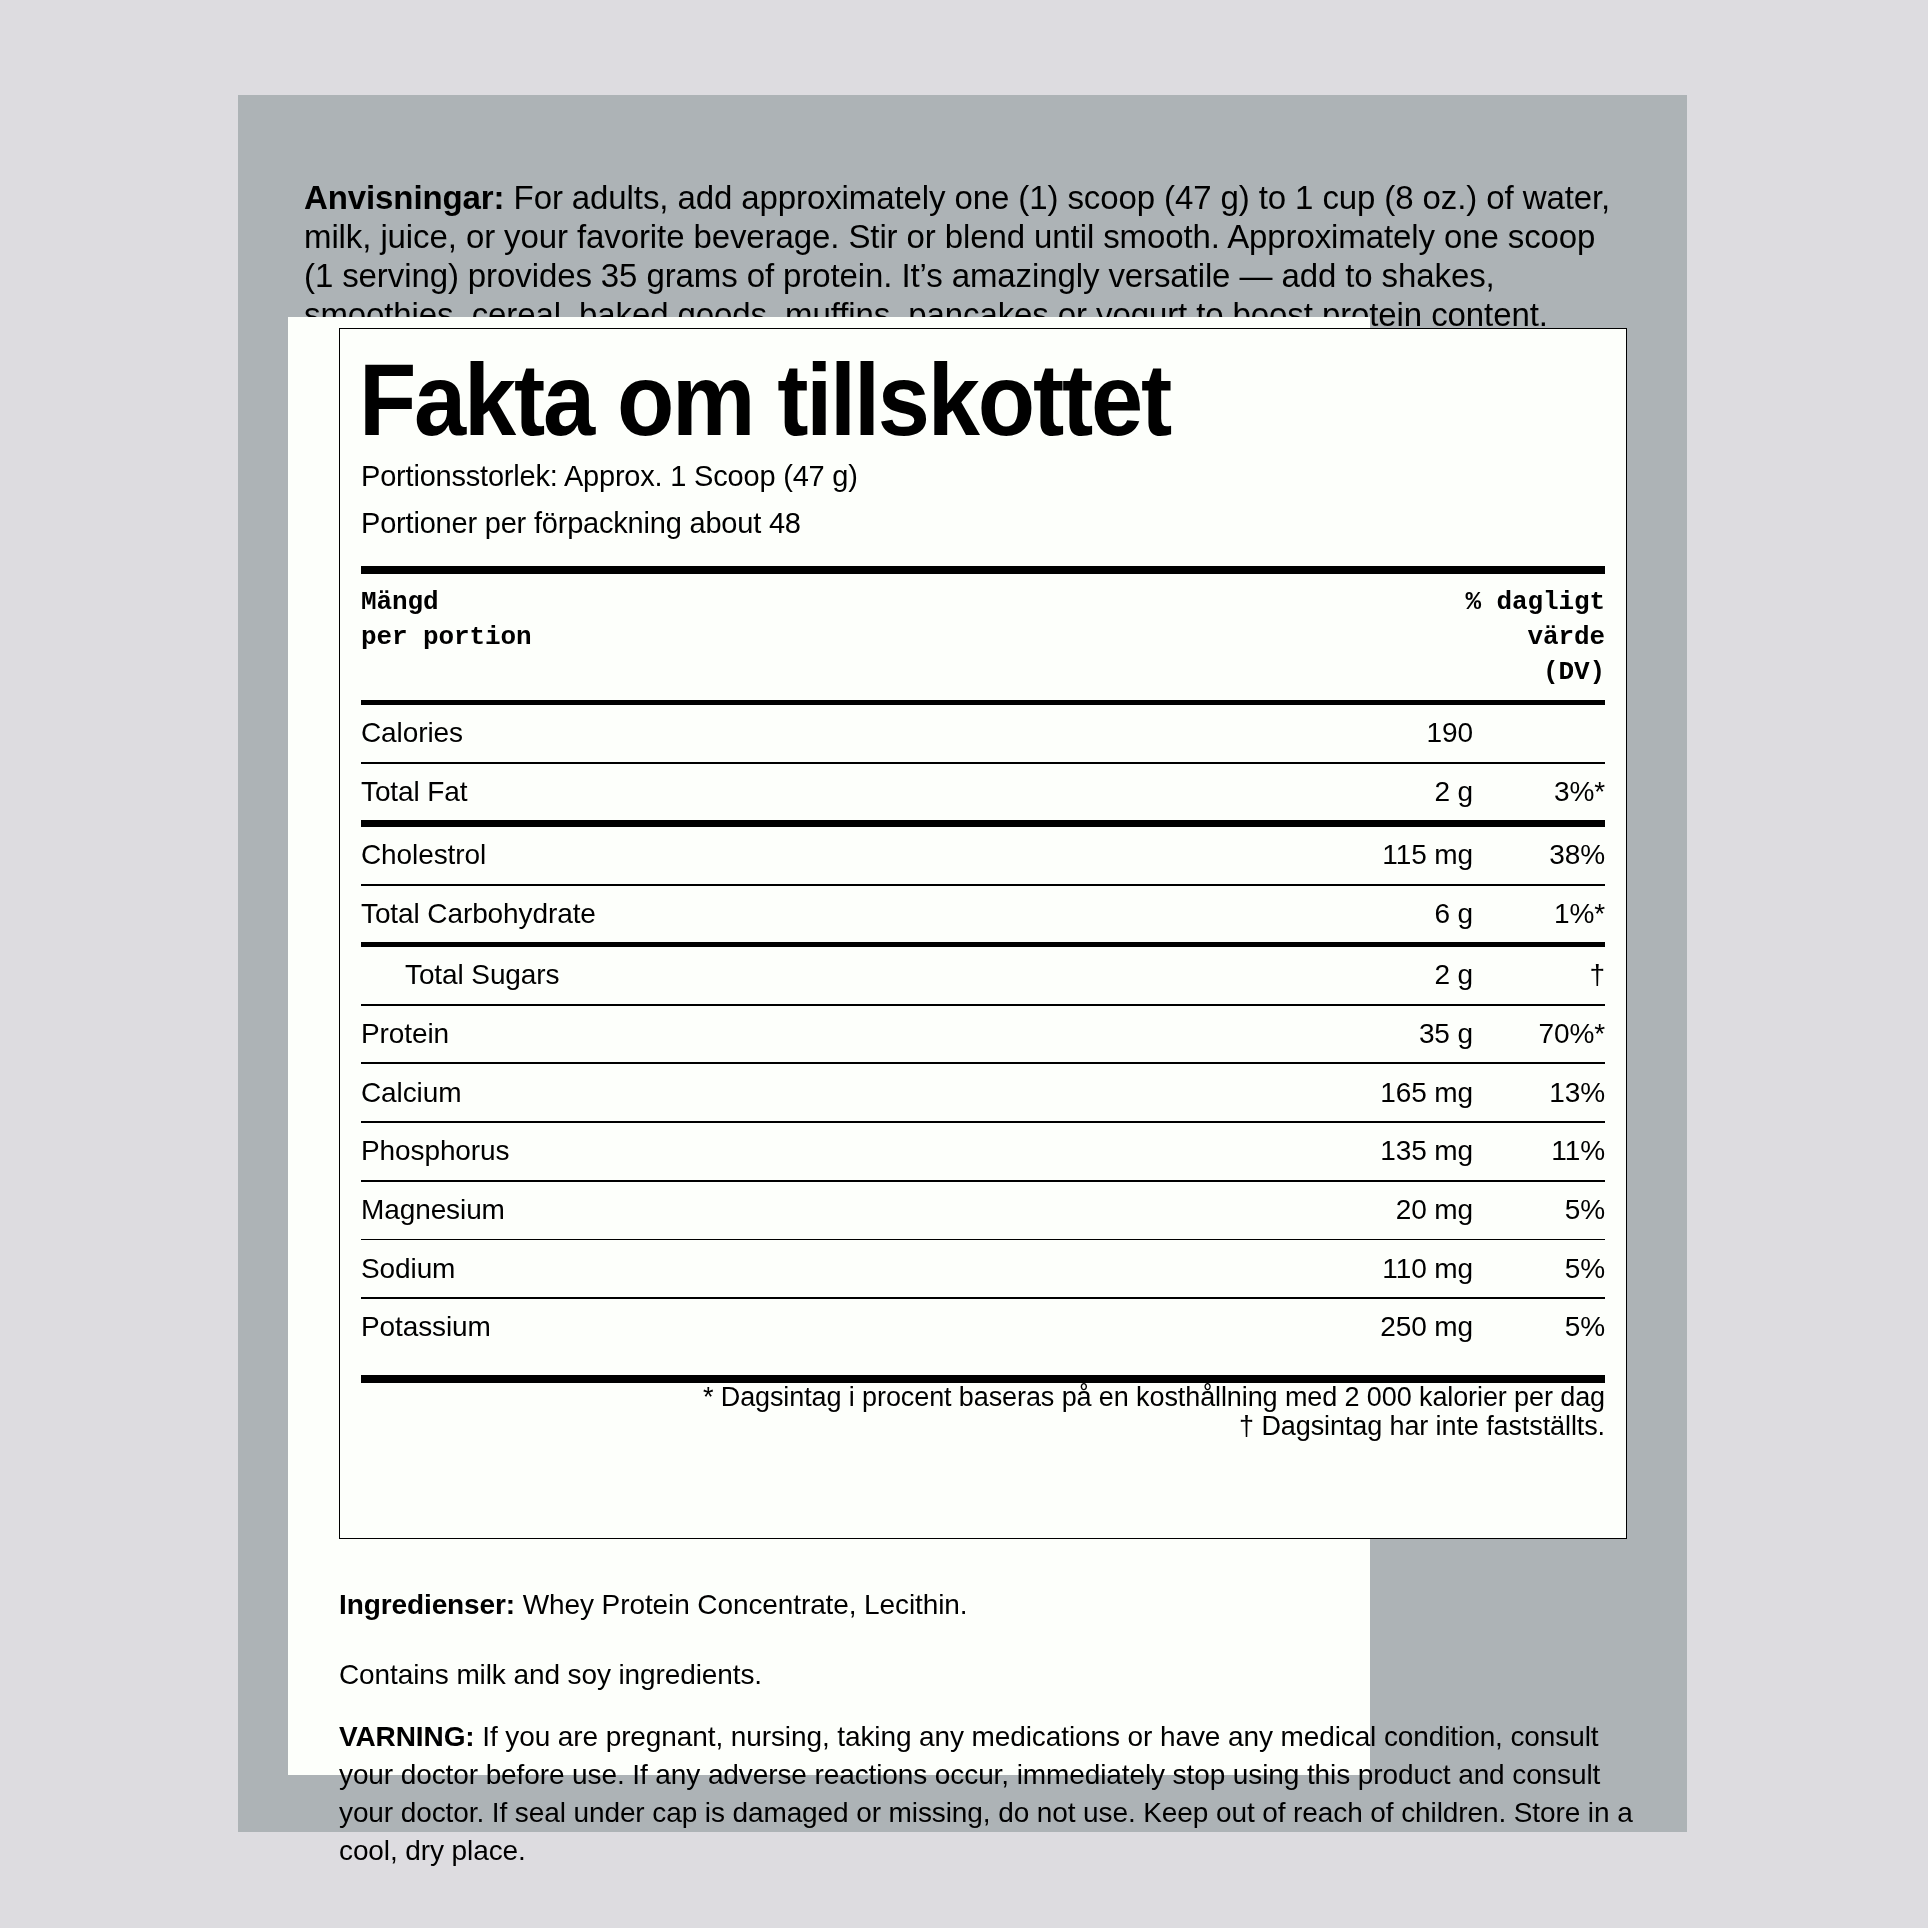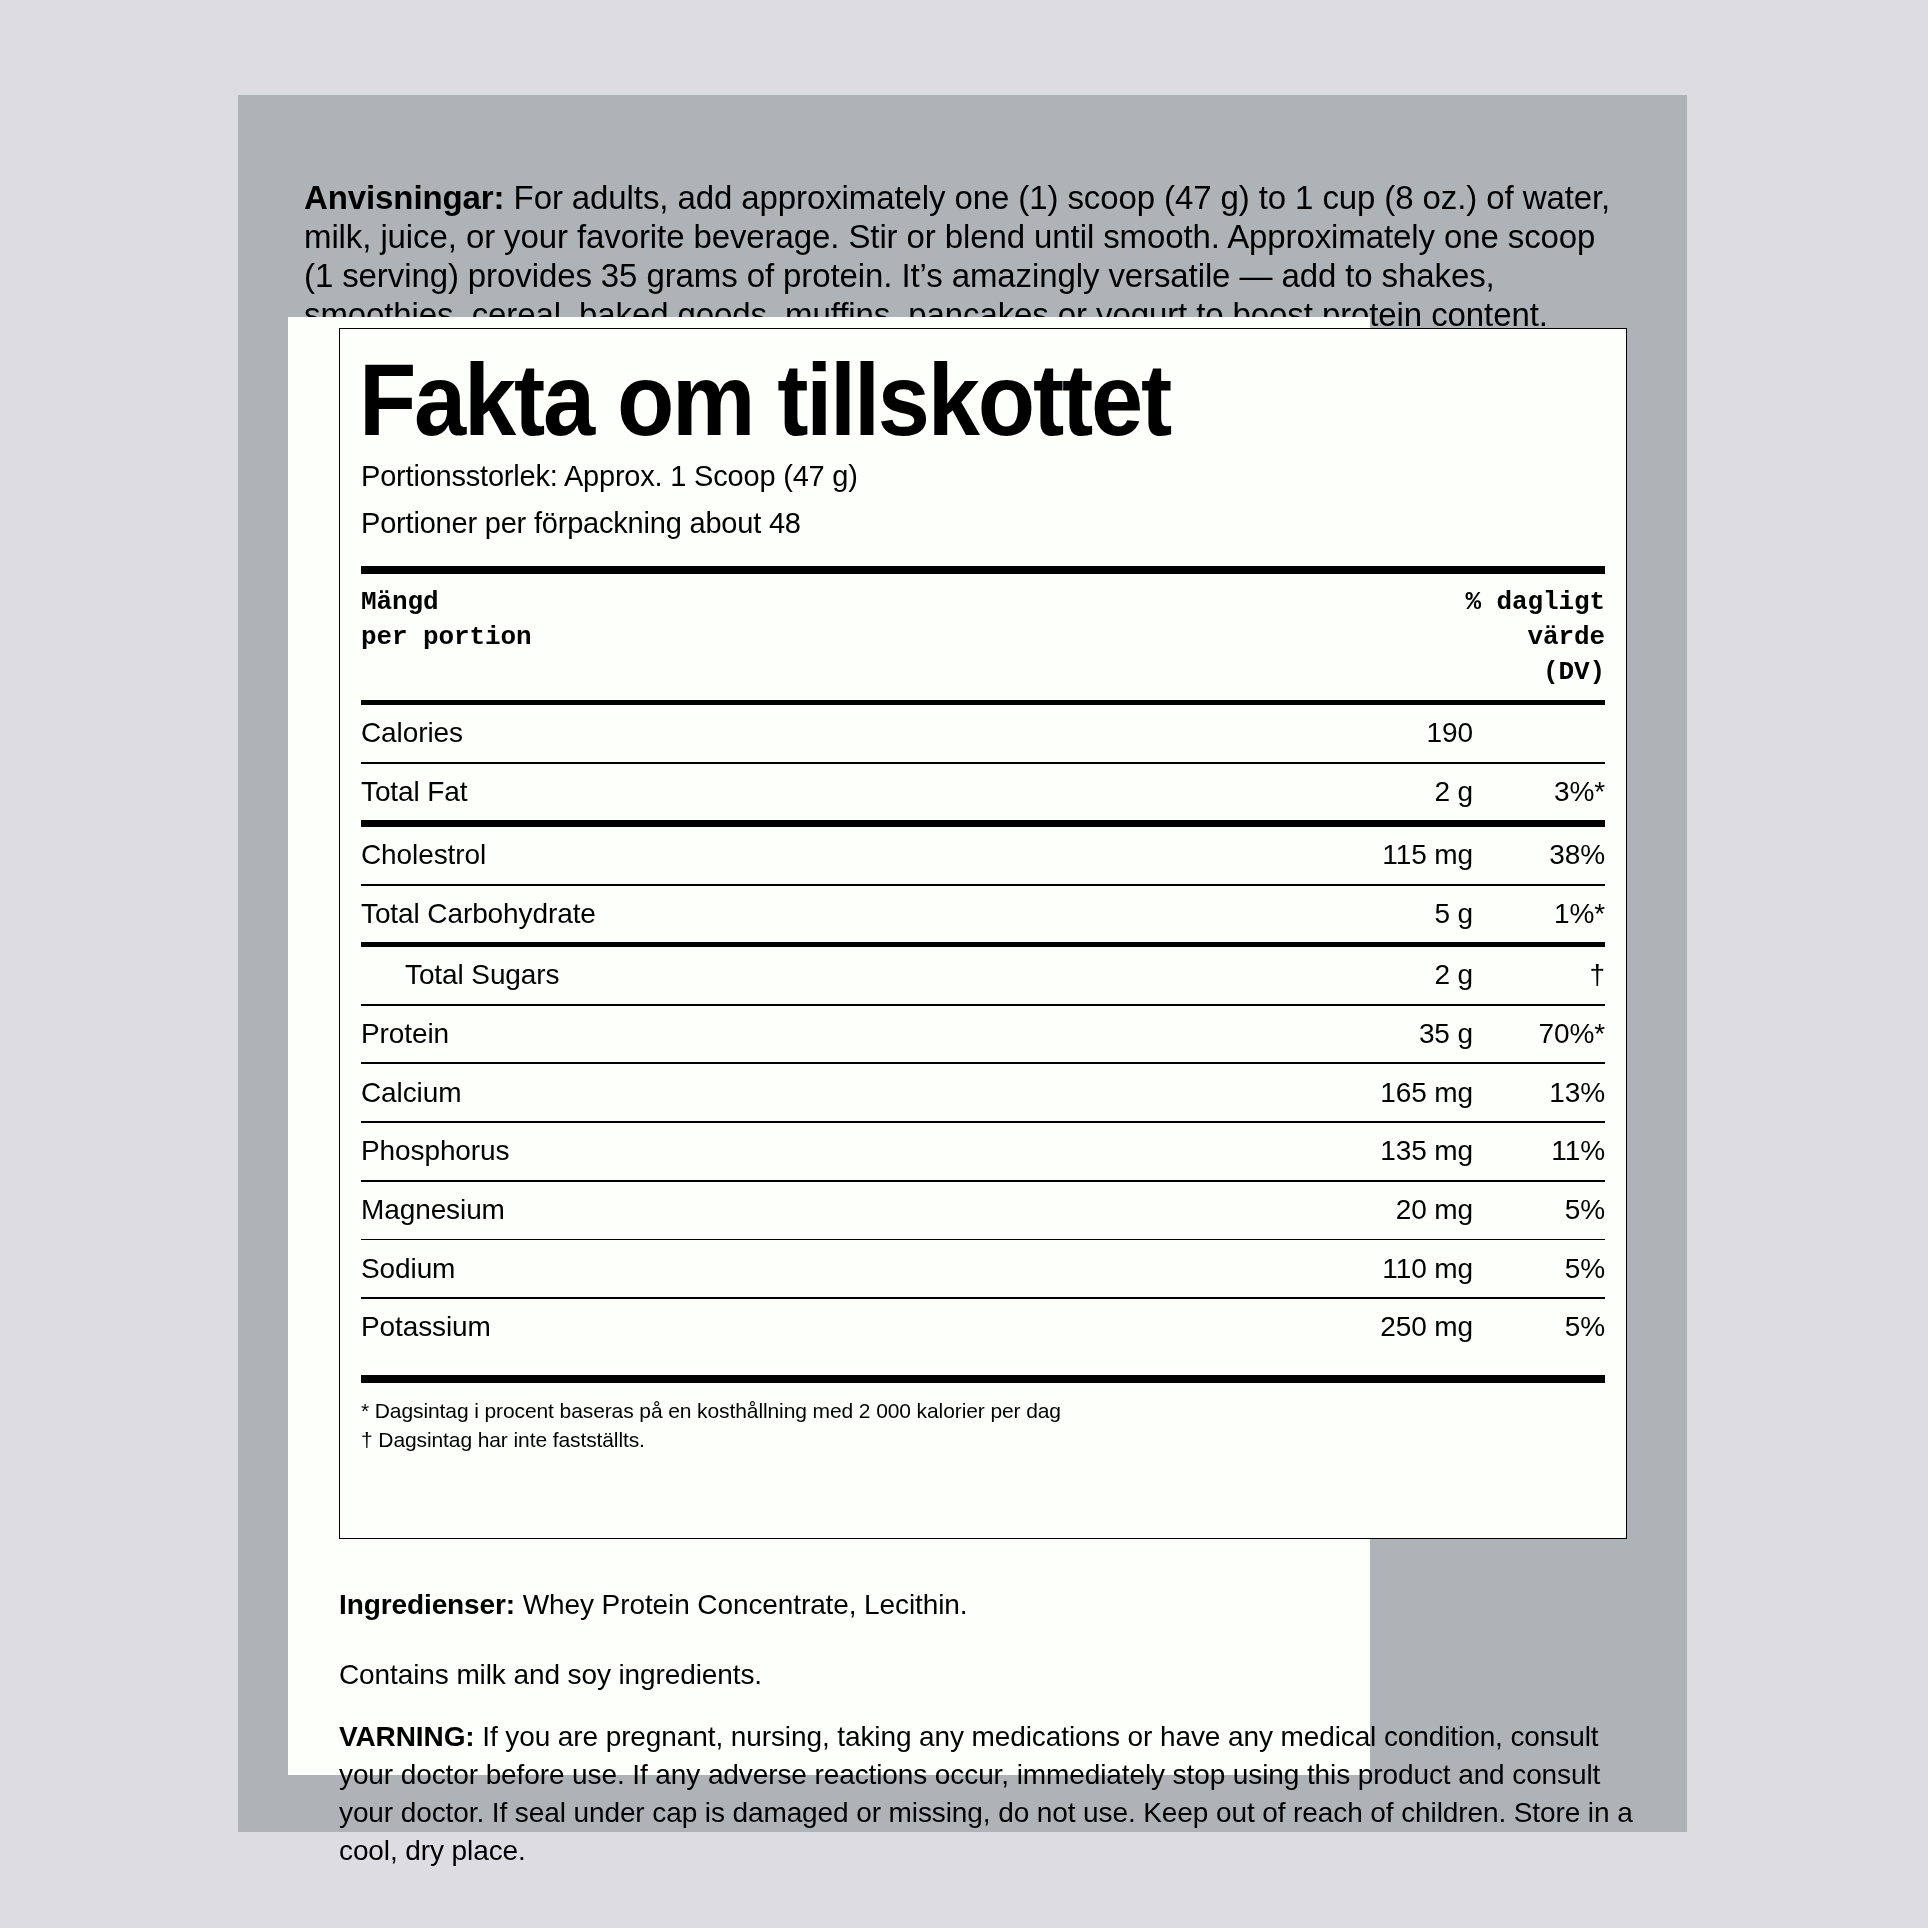--- a/index.html
+++ b/index.html
@@ -112,24 +112,25 @@
     letter-spacing: -0.1px;
     padding: 9.4px 0 9.4px 0;
   }
   .row .name   { flex: 1 1 auto; }
   .row .indent { padding-left: 44px; }
   .row .amount { width: 311px; text-align: right; }
   .row .dv     { width: 132px; text-align: right; }
 
   
   .footnotes {
-    padding-top: 13px;
-    font-size: 21px;
+    padding-top: 0;
+    font-size: 27px;
     line-height: 29px;
     letter-spacing: -0.1px;
+    text-align: right;
   }
 
   
   .below {
     position: absolute;
     left: 51px;
     width: 1290px;
     font-size: 28px;
     line-height: 38px;
     letter-spacing: -0.1px;
@@ -184,21 +185,21 @@
             <div class="rule-med"></div>
             <div class="rule-thin"></div>
             <div class="row">
               <div class="name">Cholestrol</div>
               <div class="amount">115 mg</div>
               <div class="dv">38%</div>
             </div>
             <div class="rule-thin"></div>
             <div class="row">
               <div class="name">Total Carbohydrate</div>
-              <div class="amount">5 g</div>
+              <div class="amount">6 g</div>
               <div class="dv">1%*</div>
             </div>
             <div class="rule-med"></div>
             <div class="row">
               <div class="name indent">Total Sugars</div>
               <div class="amount">2 g</div>
               <div class="dv">†</div>
             </div>
             <div class="rule-thin"></div>
             <div class="row">

